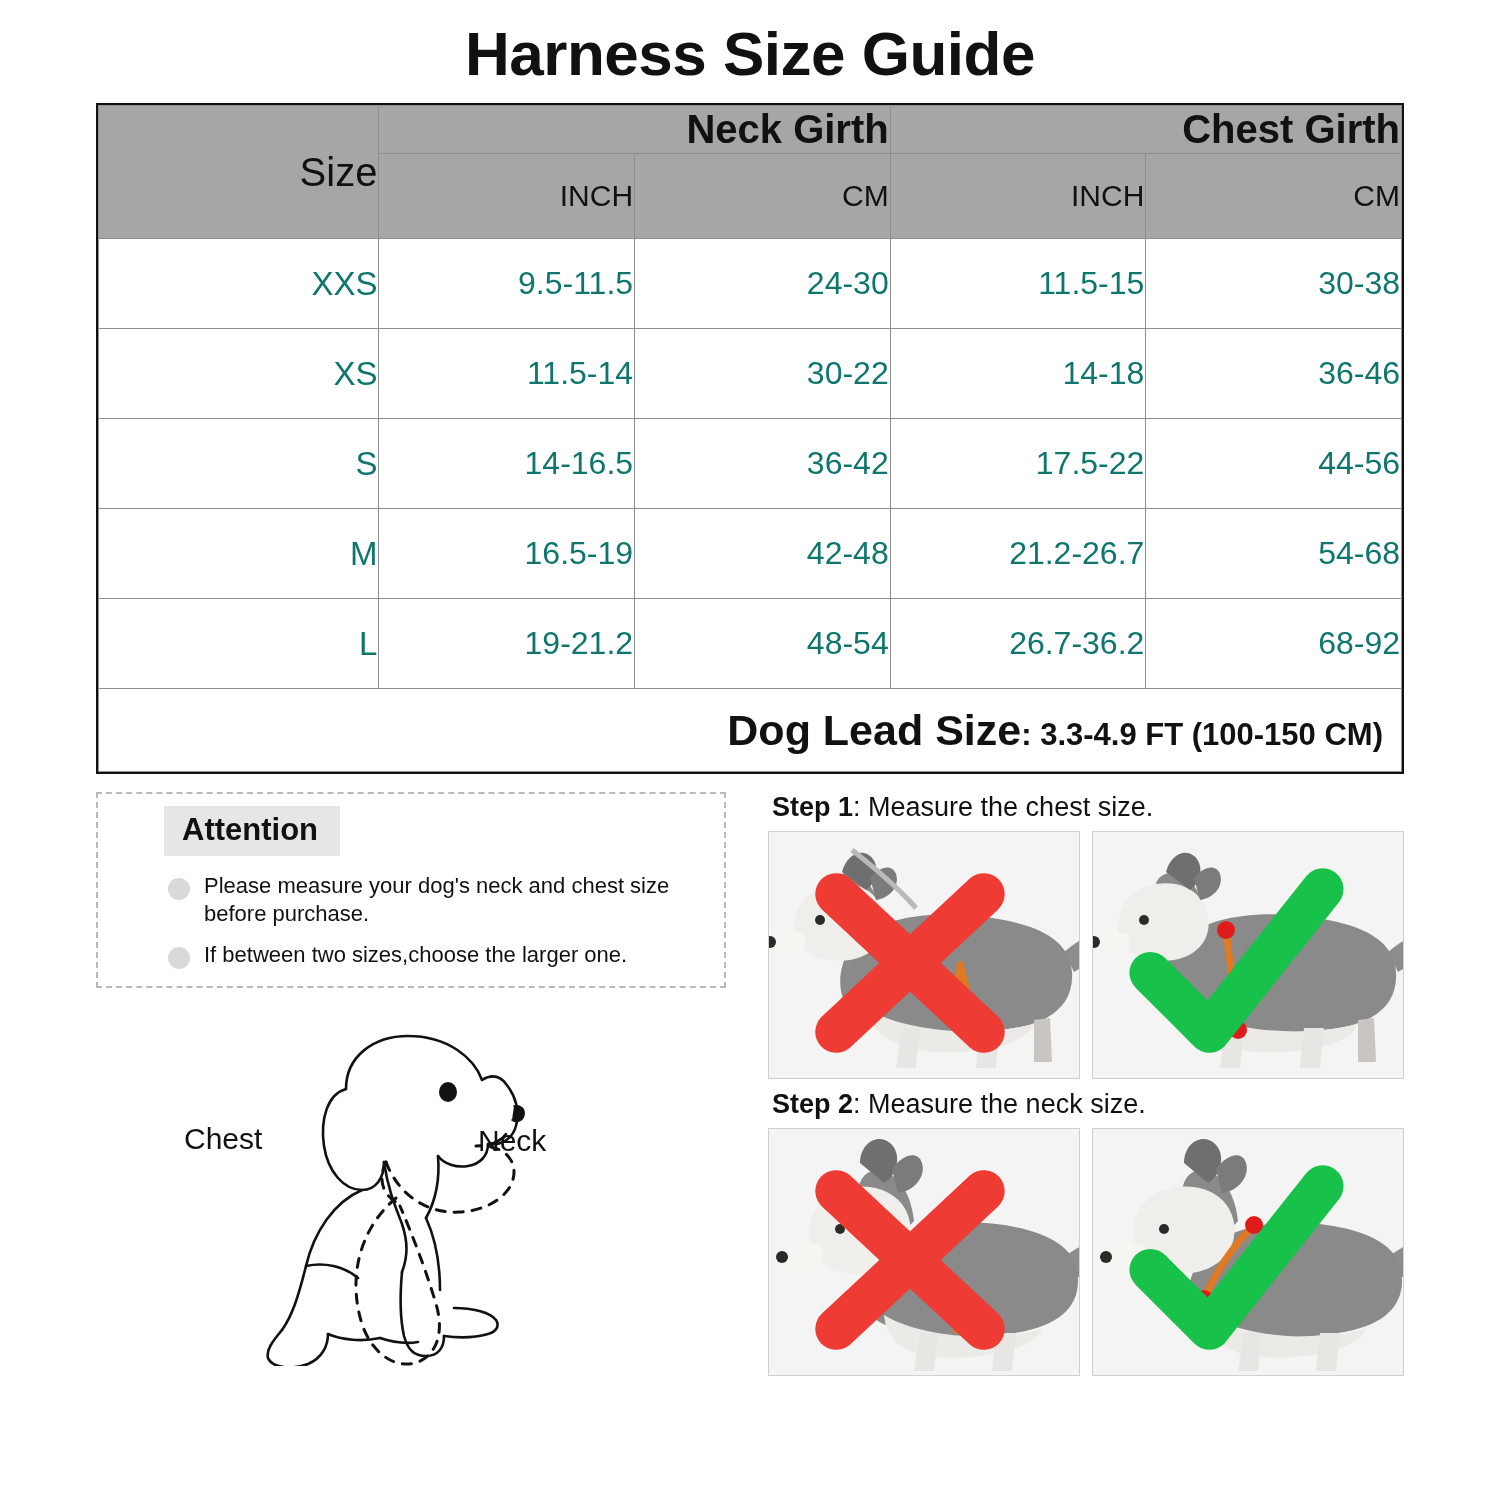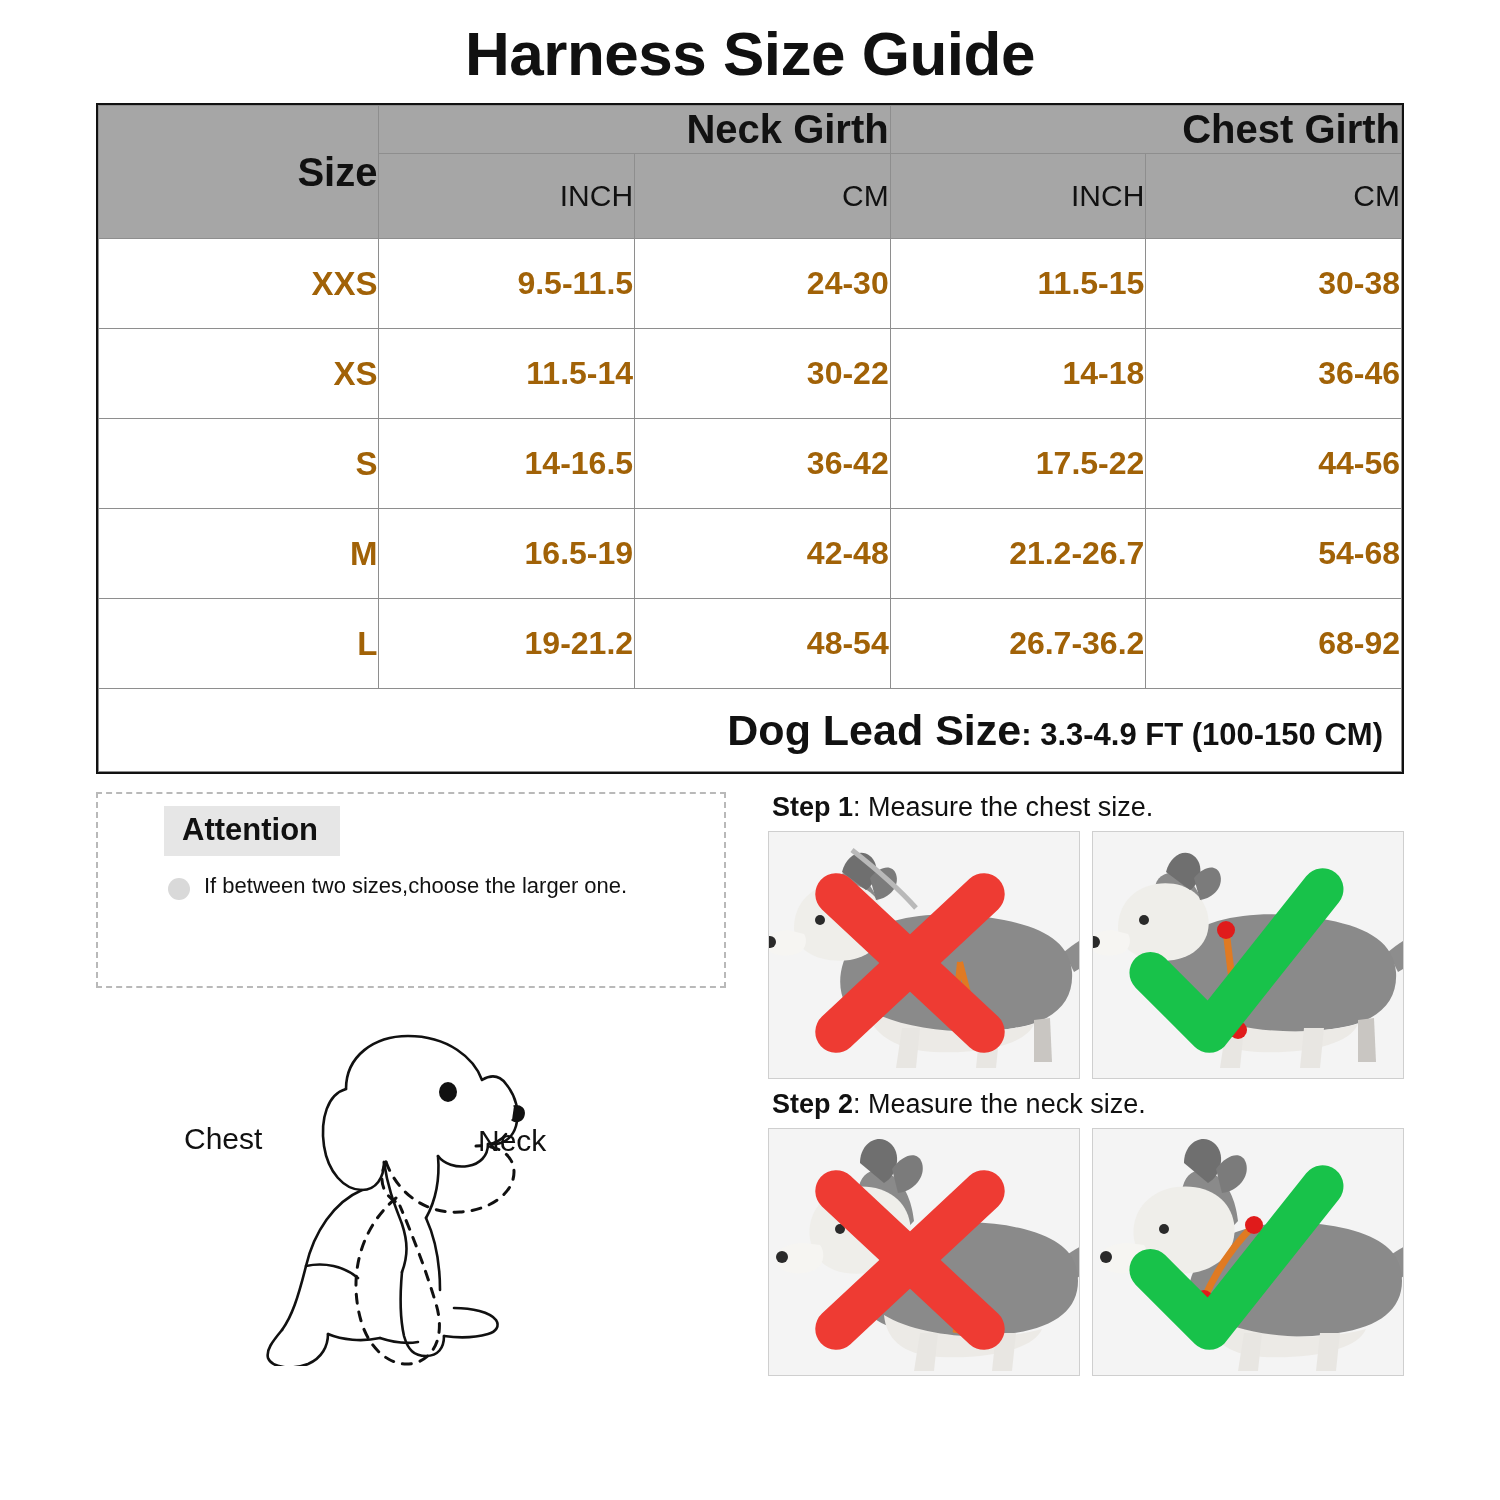--- a/index.html
+++ b/index.html
@@ -48,39 +48,39 @@
     border: 1px solid #8e8e8e;
     text-align: right;
     vertical-align: middle;
   }
   .hdr {
     background: #a6a6a6;
     color: #111;
   }
   .hdr-size {
     font-size: 40px;
-    font-weight: bold;
+    font-weight: normal;
   }
   .hdr-group {
     font-size: 40px;
     font-weight: bold;
   }
   .hdr-unit {
     font-size: 30px;
     font-weight: normal;
     height: 82px;
   }
   .col-size { width: 21.5%; }
   .col-u { width: 19.6%; }
 
   .body-row td {
     height: 87px;
     font-size: 32px;
-    font-weight: bold;
-    color: #a16207;
+    font-weight: normal;
+    color: #0f766e;
     background: #fff;
   }
   .body-row td.size-cell {
     font-size: 33px;
   }
   .lead-row td {
     height: 82px;
     background: #fff;
     text-align: center;
     padding: 0 18px;
@@ -267,20 +267,24 @@
     </table>
   </div>
 
   <div class="lower">
 
     <div class="left-col">
 
       <div class="attention-box">
         <div class="attention-title">Attention</div>
         <div class="bullet-list">
+          <div class="bullet-item">
+            <span class="bullet-dot"></span>
+            <span class="bullet-text">Please measure your dog's neck and chest size before purchase.</span>
+          </div>
           <div class="bullet-item">
             <span class="bullet-dot"></span>
             <span class="bullet-text">If between two sizes,choose the larger one.</span>
           </div>
         </div>
       </div>
 
       <div class="dog-diagram">
         <svg viewBox="0 0 630 372" width="630" height="372">
           <g fill="none" stroke="#111" stroke-width="2.6" stroke-linecap="round" stroke-linejoin="round">

